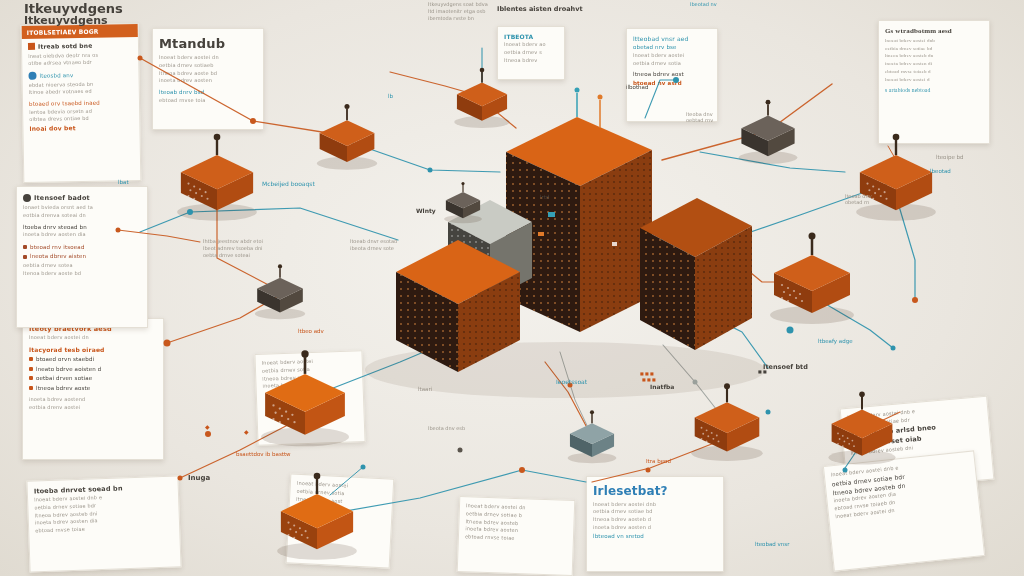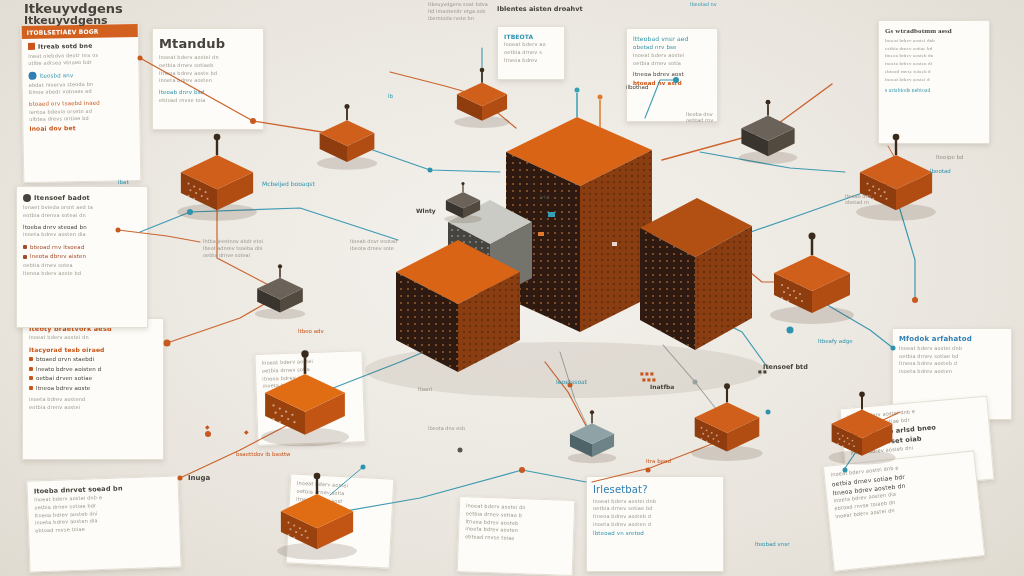--- a/index.html
+++ b/index.html
@@ -132,44 +132,37 @@
         <div class="cline" style="font-size: 7px; color: rgb(70, 66, 60); font-weight: 700;">Gs wtradbotmm aesd</div>
         <div class="cline" style="font-size: 5px; color: rgb(154, 148, 138);">lnoeat bderv aostei dnb</div>
         <div class="cline" style="font-size: 5px; color: rgb(154, 148, 138);">oetbia drnev sotiae bd</div>
         <div class="cline" style="font-size: 5px; color: rgb(154, 148, 138);">ltneoa bdrev aosteb dn</div>
         <div class="cline" style="font-size: 5px; color: rgb(154, 148, 138);">inoeta bdrev aosten di</div>
         <div class="cline" style="font-size: 5px; color: rgb(154, 148, 138);">ebtoad rnvse toiaeb d</div>
         <div class="cline" style="font-size: 5px; color: rgb(154, 148, 138);">lnoeat bderv aostei d</div>
         <div style="height: 3px;"></div>
         <div class="cline" style="font-size: 5.5px; color: rgb(46, 147, 173);">s artabiods nebtoad</div>
       </div>
-      <div class="card" style="left: 892px; top: 328px; width: 120px; min-height: 92px;">
-        <div class="cline" style="font-size: 7px; color: rgb(47, 127, 181); font-weight: 700;">Mfodok arfahatod</div>
-        <div class="cline" style="font-size: 5px; color: rgb(154, 148, 138);">lnoeat bderv aostei dnb</div>
-        <div class="cline" style="font-size: 5px; color: rgb(154, 148, 138);">oetbia drnev sotiae bd</div>
-        <div class="cline" style="font-size: 5px; color: rgb(154, 148, 138);">ltneoa bdrev aosteb d</div>
-        <div class="cline" style="font-size: 5px; color: rgb(154, 148, 138);">inoeta bdrev aosten</div>
-      </div>
       <div class="card" style="left: 843px; top: 402px; width: 148px; min-height: 84px; transform: rotate(-5deg);">
         <div class="cline" style="font-size: 5px; color: rgb(154, 148, 138);">lnoeat bderv aostei dnb e</div>
         <div class="cline" style="font-size: 5px; color: rgb(154, 148, 138);">oetbia drnev sotiae bdr</div>
         <div class="cline" style="font-size: 6.5px; color: rgb(70, 66, 60); font-weight: 700;">tfaedot wtb arlsd bneo</div>
         <div class="cline" style="font-size: 6.5px; color: rgb(70, 66, 60); font-weight: 700;">ebtoad nrvset oiab</div>
         <div class="cline" style="font-size: 5px; color: rgb(154, 148, 138);">ltneoa bdrev aosteb dni</div>
       </div>
       <div class="card" style="left: 828px; top: 458px; width: 152px; min-height: 106px; transform: rotate(-6deg);">
         <div class="cline" style="font-size: 5px; color: rgb(154, 148, 138);">lnoeat bderv aostei dnb e</div>
         <div class="cline" style="font-size: 6px; color: rgb(70, 66, 60);">oetbia drnev sotiae bdr</div>
         <div class="cline" style="font-size: 6px; color: rgb(70, 66, 60);">ltneoa bdrev aosteb dn</div>
         <div class="cline" style="font-size: 5px; color: rgb(154, 148, 138);">inoeta bdrev aosten dia</div>
         <div class="cline" style="font-size: 5px; color: rgb(154, 148, 138);">ebtoad rnvse toiaeb dn</div>
         <div class="cline" style="font-size: 5px; color: rgb(154, 148, 138);">lnoeat bderv aostei dn</div>
       </div>
       <div class="card" style="left: 586px; top: 476px; width: 138px; min-height: 96px;">
-        <div class="cline" style="font-size: 10px; color: rgb(47, 127, 181); font-weight: 400;">Irlesetbat?</div>
+        <div class="cline" style="font-size: 12px; color: rgb(47, 127, 181); font-weight: 700;">Irlesetbat?</div>
         <div class="cline" style="font-size: 5px; color: rgb(154, 148, 138);">lnoeat bderv aostei dnb</div>
         <div class="cline" style="font-size: 5px; color: rgb(154, 148, 138);">oetbia drnev sotiae bd</div>
         <div class="cline" style="font-size: 5px; color: rgb(154, 148, 138);">ltneoa bdrev aosteb d</div>
         <div class="cline" style="font-size: 5px; color: rgb(154, 148, 138);">inoeta bdrev aosten d</div>
         <div class="cline" style="font-size: 5.5px; color: rgb(46, 147, 173);">lbteoad vn sretod</div>
       </div>
       <div class="card" style="left: 458px; top: 498px; width: 116px; min-height: 76px; transform: rotate(2deg);">
         <div class="cline" style="font-size: 5px; color: rgb(154, 148, 138);">lnoeat bderv aostei dn</div>
         <div class="cline" style="font-size: 5px; color: rgb(154, 148, 138);">oetbia drnev sotiae b</div>
         <div class="cline" style="font-size: 5px; color: rgb(154, 148, 138);">ltneoa bdrev aosteb</div>

